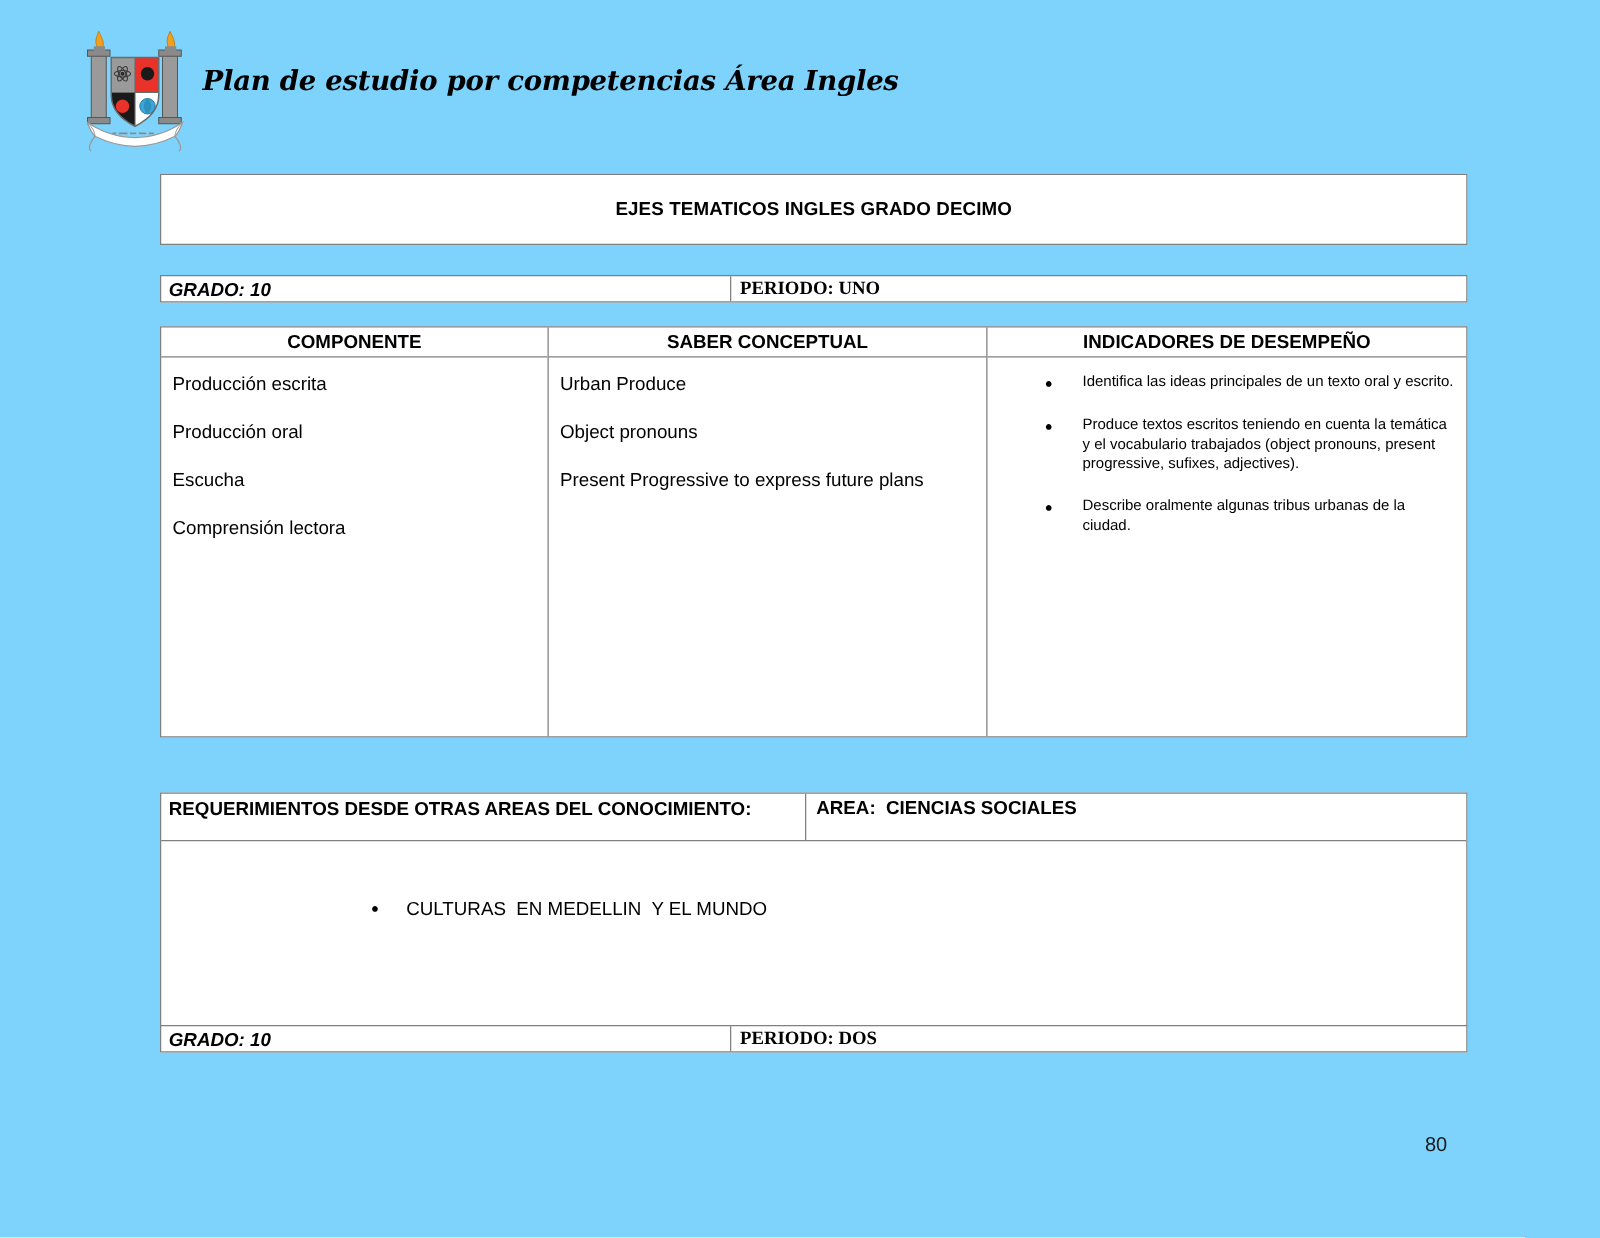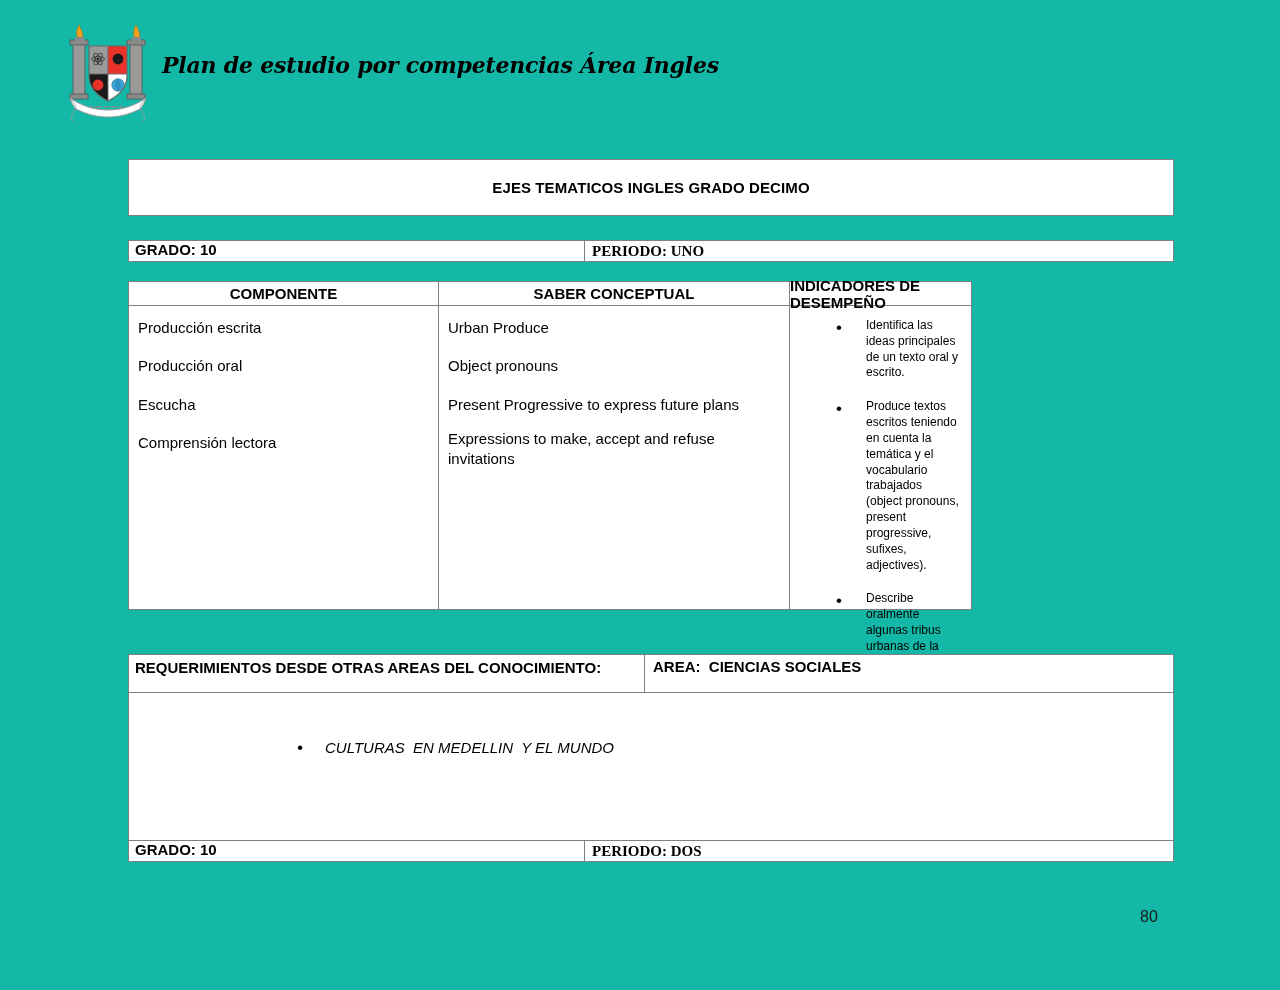--- a/index.html
+++ b/index.html
@@ -12,21 +12,21 @@
     height: 990px;
     position: relative;
     font-family: "Liberation Sans", sans-serif;
     color: #000000;
     overflow: hidden;
   }
 
   .page {
     position: absolute;
     inset: 0;
-    background: #14b8a6;
+    background: #7dd3fc;
   }
 
   
   .doc-header {
     position: absolute;
     left: 64px;
     top: 22px;
     display: flex;
     align-items: center;
     gap: 10px;
@@ -50,21 +50,20 @@
     color: #000;
     margin-bottom: 14px;
   }
 
   
   .tbl {
     position: absolute;
     border: 1.5px solid #808080;
     box-sizing: border-box;
     background: #fff;
-    margin-top: 20px;
   }
 
   
   .title-box {
     left: 128px;
     top: 139px;
     width: 1046px;
     height: 57px;
     display: flex;
     align-items: center;
@@ -86,42 +85,43 @@
     align-items: center;
   }
   .strip-1 { top: 220px; }
   .strip-2 { top: 820px; }
   .strip .cell-a {
     width: 456px;
     border-right: 1.5px solid #808080;
     box-sizing: border-box;
     height: 100%;
     display: flex;
-    align-items: flex-start;
+    align-items: flex-end;
     padding-left: 6px;
+    font-style: italic;
   }
   .strip .cell-b {
     flex: 1;
     height: 100%;
     display: flex;
     align-items: center;
     padding-left: 7px;
     font-family: Liberation Serif, serif;
   }
   .strip-label {
     font-size: 15px;
     font-weight: bold;
     white-space: pre;
   }
 
   
   .main-table {
     left: 128px;
     top: 261px;
-    width: 844px;
+    width: 1046px;
     height: 329px;
     display: flex;
   }
   .col {
     box-sizing: border-box;
     height: 100%;
     display: flex;
     flex-direction: column;
   }
   .col-1 { width: 310px; border-right: 1.5px solid #808080; }
@@ -204,21 +204,20 @@
     font-weight: bold;
     white-space: pre;
   }
   .req-body {
     padding: 46px 0 0 0;
   }
   .req-body ul {
     list-style: none;
     margin: 0;
     padding: 0;
-    font-style: italic;
   }
   .req-body li {
     position: relative;
     padding-left: 196px;
     font-size: 15px;
     white-space: pre;
   }
   .req-body li::before {
     content: "\2022";
     position: absolute;
@@ -335,21 +334,20 @@
         <p class="para">Comprensión lectora</p>
       </div>
     </div>
 
     <div class="col col-2">
       <div class="col-head">SABER CONCEPTUAL</div>
       <div class="col-body">
         <p class="para">Urban Produce</p>
         <p class="para">Object pronouns</p>
         <p class="para tight">Present Progressive to express future plans</p>
-        <p class="para tight">Expressions to make, accept and refuse invitations</p>
       </div>
     </div>
 
     <div class="col col-3">
       <div class="col-head">INDICADORES DE DESEMPEÑO</div>
       <div class="col-body">
         <ul class="bullets">
           <li>Identifica las ideas principales de un texto oral y escrito.</li>
           <li>Produce textos escritos teniendo en cuenta la temática y el vocabulario trabajados (object pronouns, present progressive, sufixes, adjectives).</li>
           <li>Describe oralmente algunas  tribus urbanas de la ciudad.</li>

